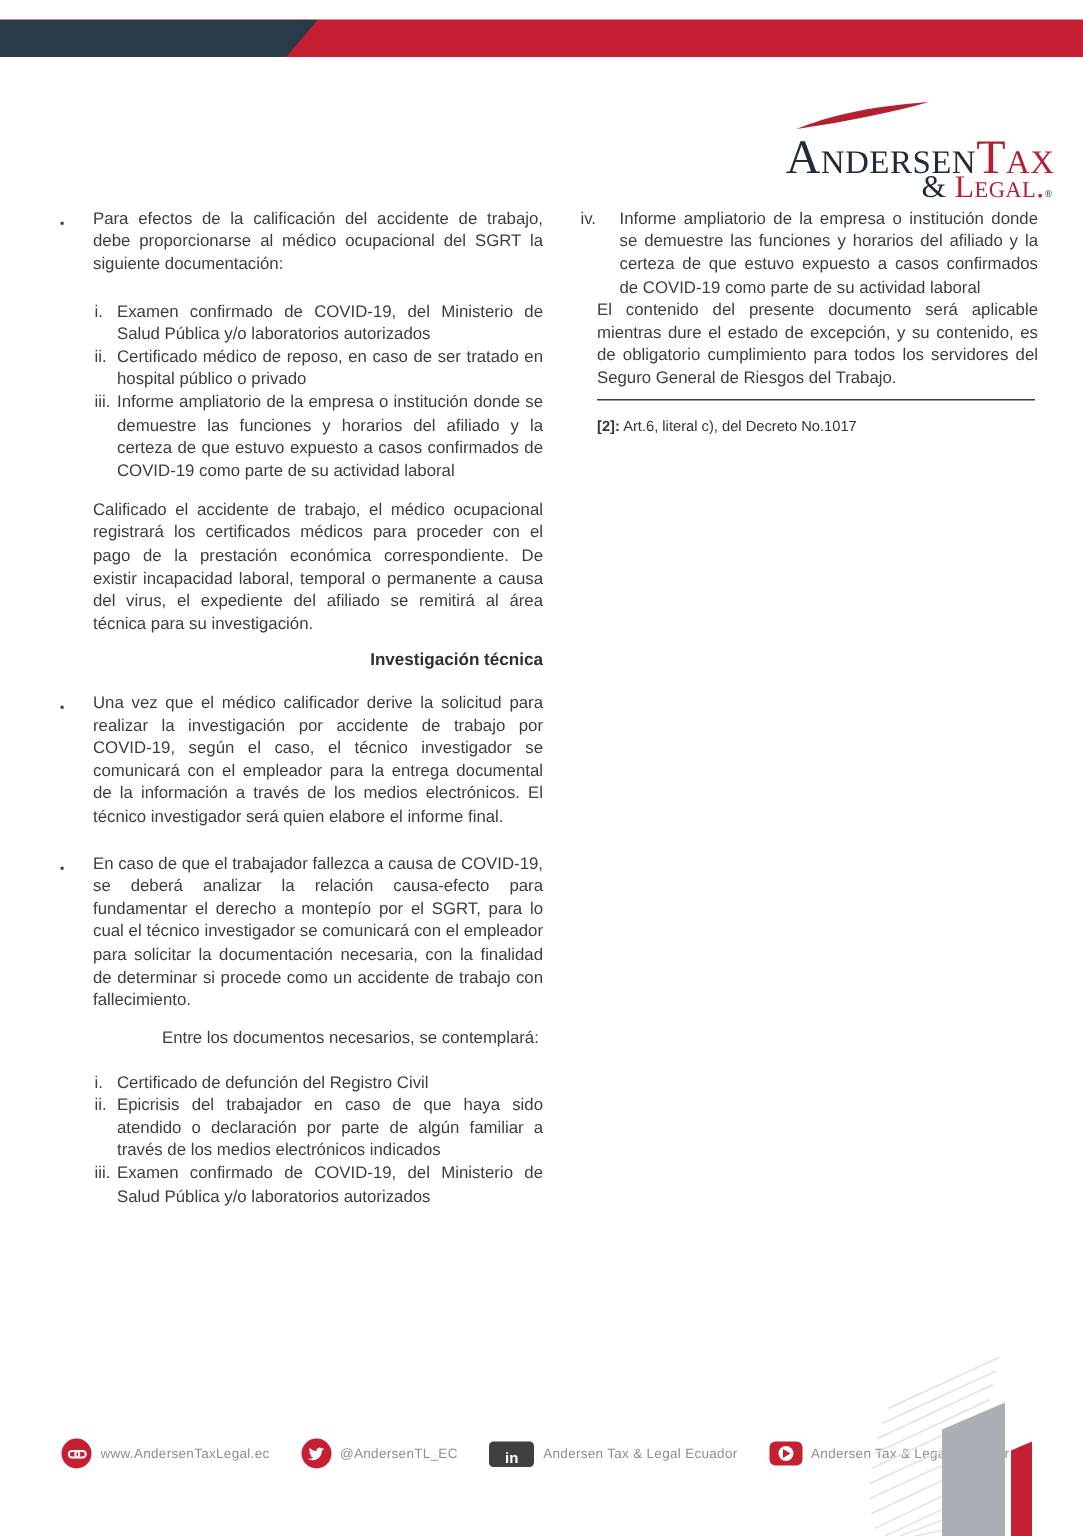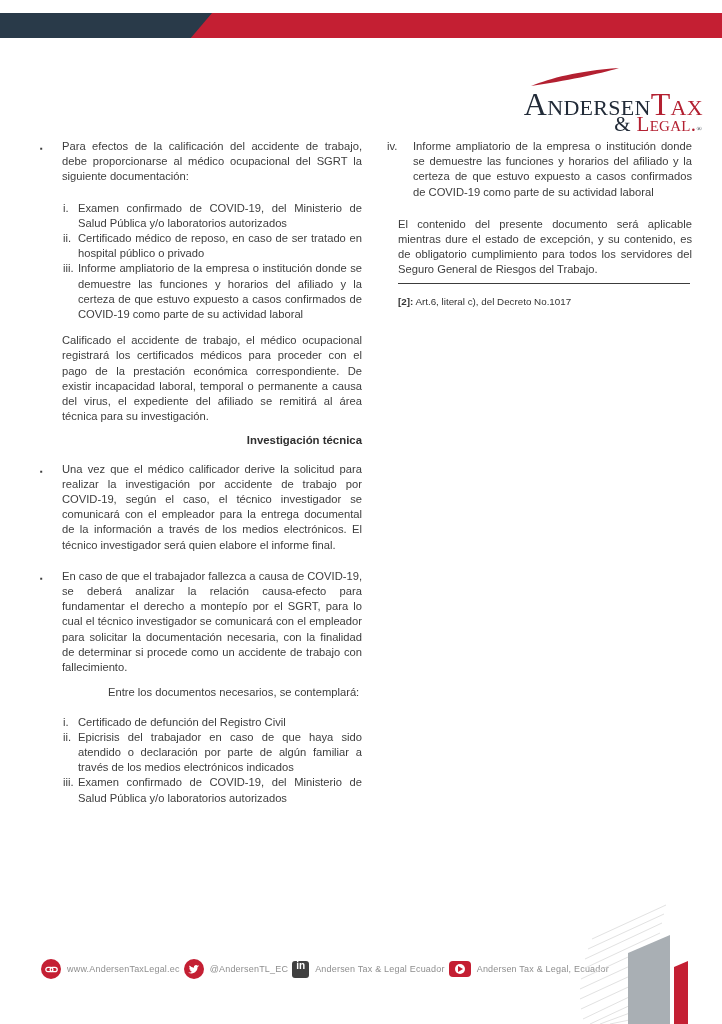--- a/index.html
+++ b/index.html
@@ -48,28 +48,28 @@
   .mb10 { margin-bottom:10px; }
   .mb9  { margin-bottom:9px; }
 
   .section-heading { font-weight:bold; font-size:11.4px; color:#2f2f2f; margin:6px 0 13px 0; text-align:right; }
 
   .fn-rule { height:1.5px; background:#3c3c3c; width:292px; margin:5px 0 11px 0; }
   .footnote { font-size:9.8px; line-height:13px; text-align:justify; color:#333333; }
   .footnote b { font-weight:bold; }
 
   
-  .social-row { position:absolute; left:41px; top:959px; display:flex; align-items:center; gap:4px; }
+  .social-row { position:absolute; left:41px; top:959px; display:flex; align-items:center; gap:21px; }
   .social-item { display:flex; align-items:center; gap:6px; cursor:pointer; }
   .social-label { font-size:9px; color:#8e8e8e; letter-spacing:0.2px; white-space:nowrap; }
 
   .ic-circle { width:20px; height:20px; border-radius:50%; background:#c41f33;
                display:flex; align-items:center; justify-content:center; flex:none; }
-  .ic-square { width:17px; height:17px; border-radius:3px; background:#404040;
-               display:flex; align-items:flex-start; justify-content:center; flex:none; }
+  .ic-square { width:30px; height:17px; border-radius:3px; background:#404040;
+               display:flex; align-items:flex-end; justify-content:center; flex:none; }
   .ic-square .in-glyph { color:#ffffff; font-size:10px; font-weight:bold; line-height:1;
                          font-family:"Liberation Sans", sans-serif; }
   .ic-yt { width:22px; height:16px; border-radius:4px; background:#c41f33;
            display:flex; align-items:center; justify-content:center; flex:none; }
   .ic-yt .yt-disc { width:10px; height:10px; border-radius:50%; background:#ffffff;
                     display:flex; align-items:center; justify-content:center; }
   .ic-yt .yt-play { width:0; height:0; border-left:5px solid #c41f33;
                     border-top:3px solid transparent; border-bottom:3px solid transparent; margin-left:1px; }
 
   .deco-corner { position:absolute; left:578px; top:893px; width:144px; height:131px; }
@@ -141,21 +141,21 @@
       <div class="roman-row">
         <div class="roman-mark">iii.</div>
         <div class="roman-body">Examen confirmado de COVID-19, del Ministerio de Salud Pública y/o laboratorios autorizados</div>
       </div>
     </div>
 
   </div>
 
   <div class="col col-right">
 
-    <div class="roman-row-iv" style="margin-bottom:17px;">
+    <div class="roman-row-iv" style="">
       <div class="roman-mark-iv">iv.</div>
       <div class="roman-body">Informe ampliatorio de la empresa o institución donde se demuestre las funciones y horarios del afiliado y la certeza de que estuvo expuesto a casos confirmados de COVID-19 como parte de su actividad laboral</div>
     </div>
 
     <p>El contenido del presente documento será aplicable mientras dure el estado de excepción, y su contenido, es de obligatorio cumplimiento para todos los servidores del Seguro General de Riesgos del Trabajo.</p>
 
     <div class="fn-rule"></div>
 
     <p class="footnote"><b>[2]:</b><span> Art.6, literal c), del Decreto No.1017</span></p>
 

